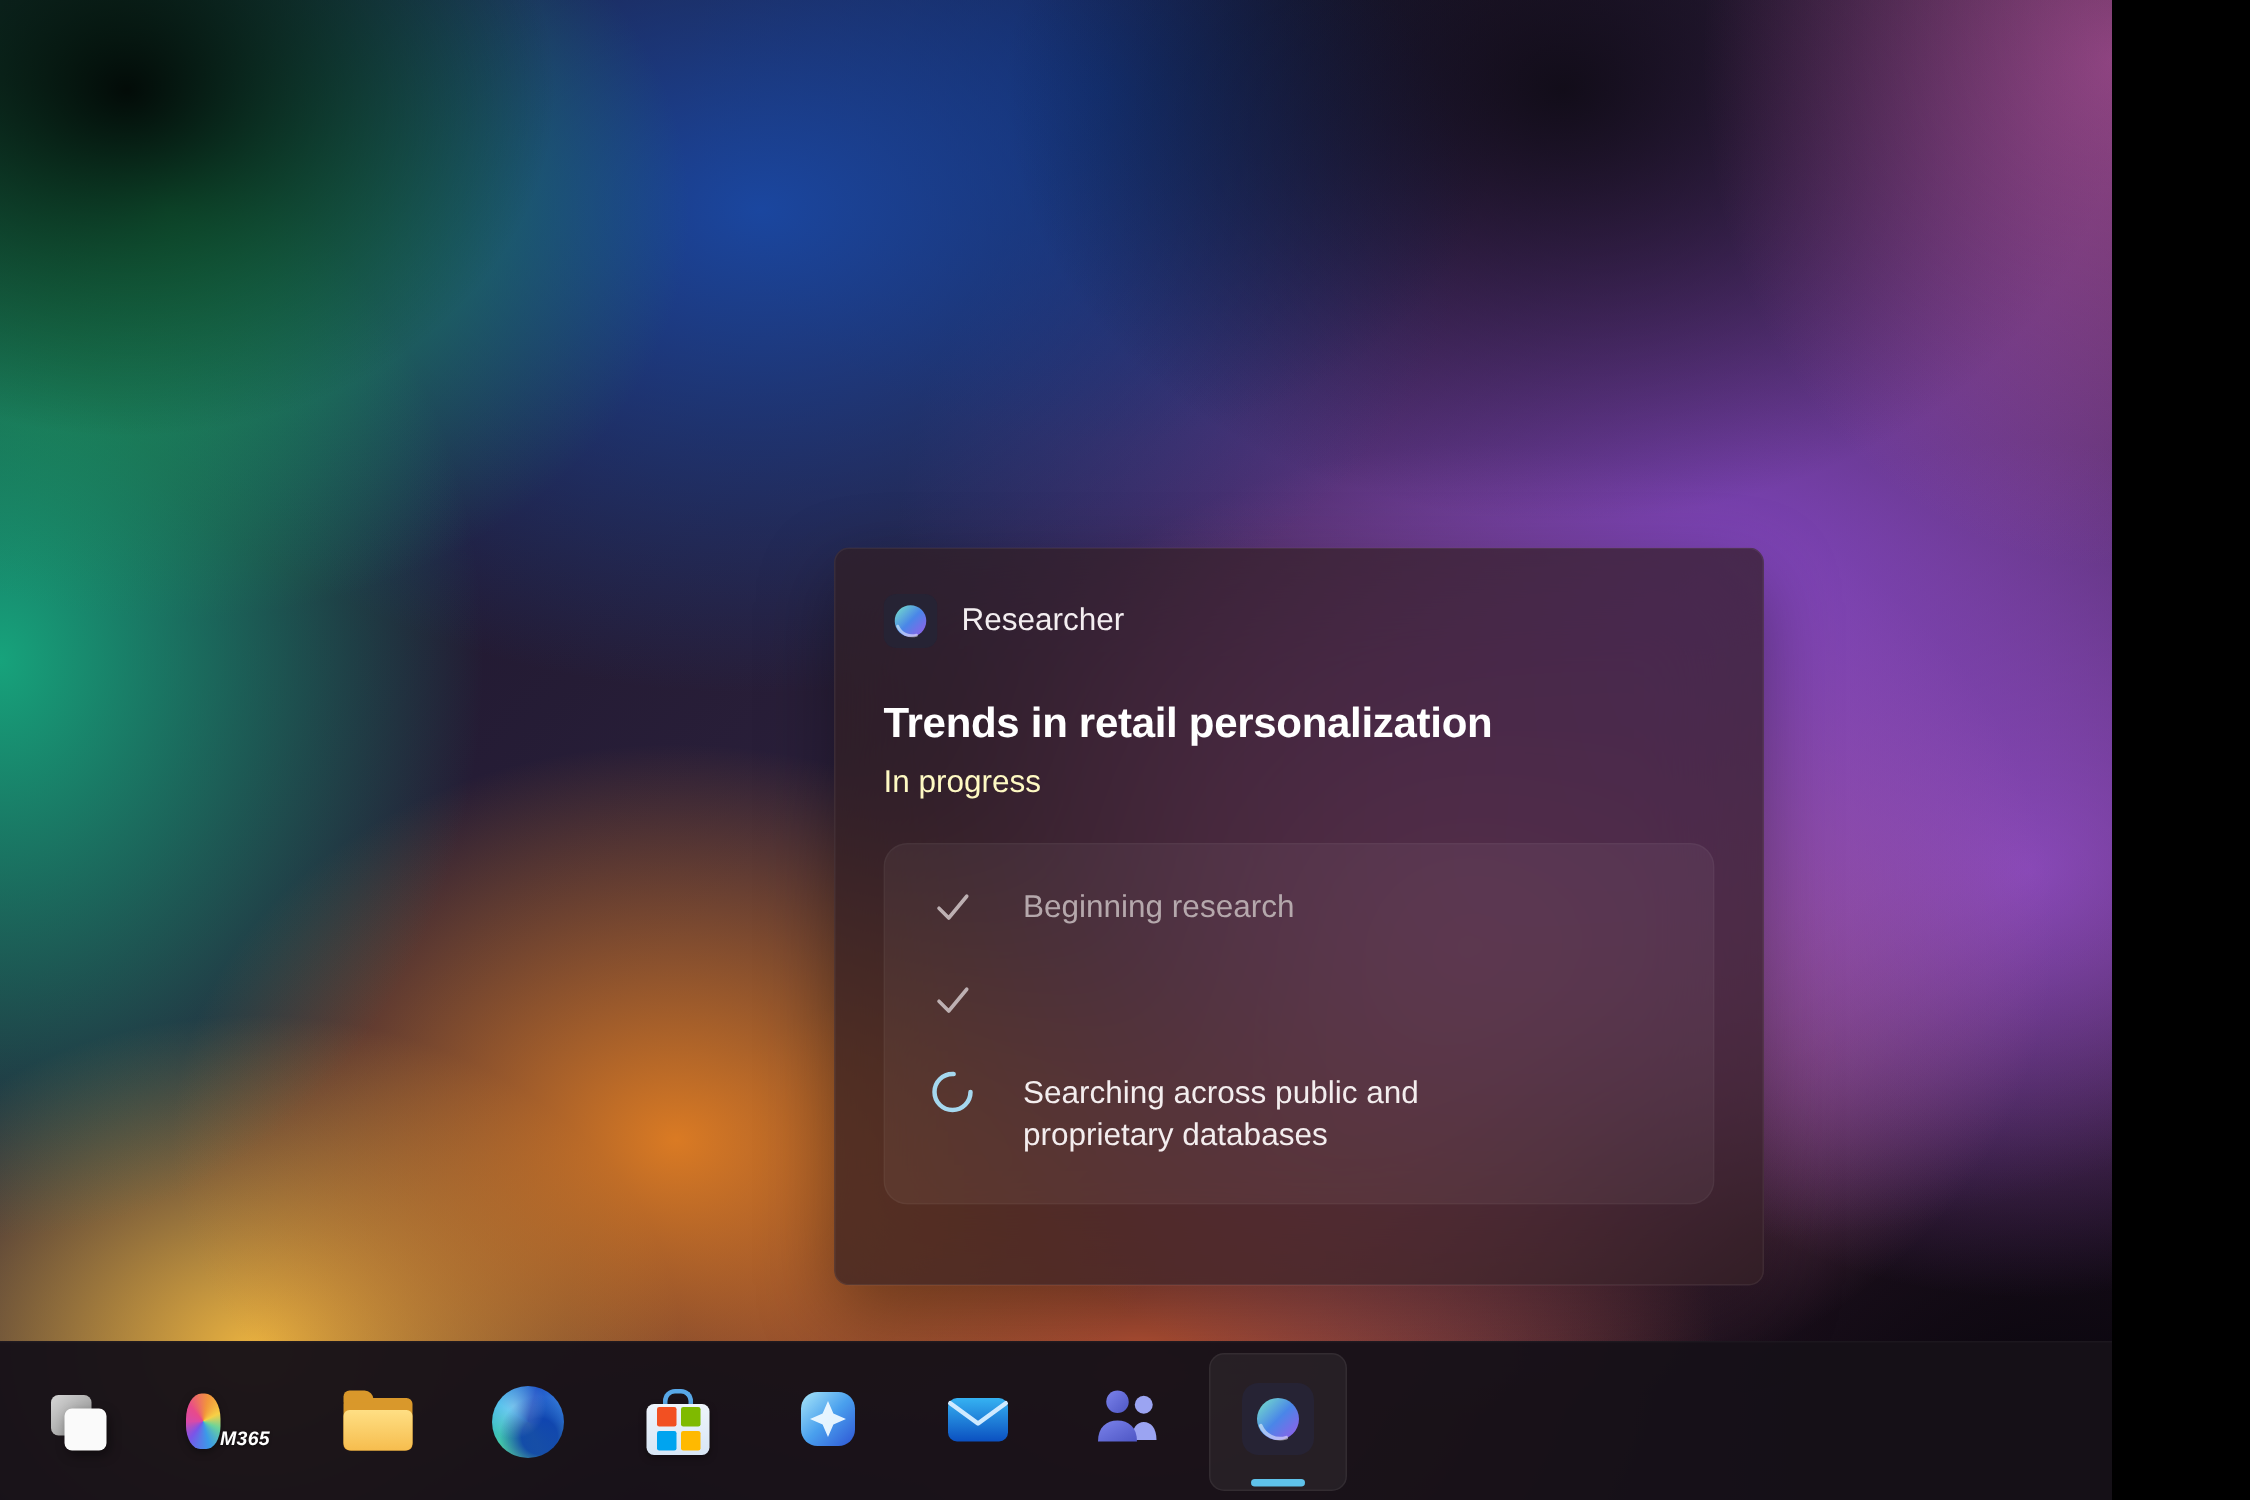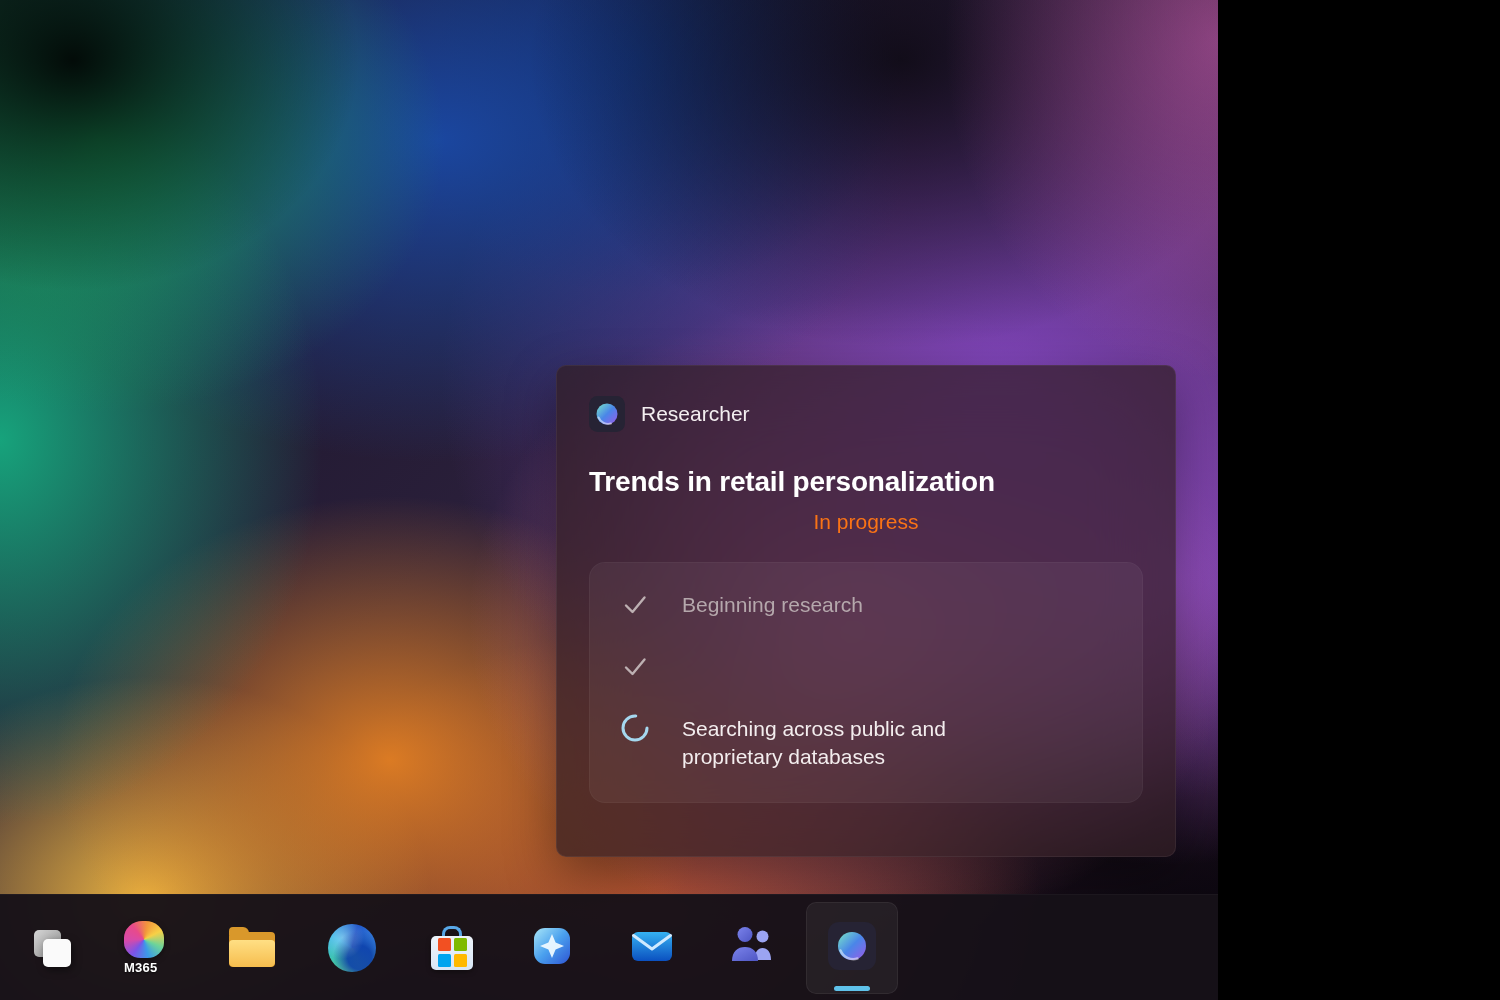--- a/index.html
+++ b/index.html
@@ -1,20 +1,20 @@
 <!DOCTYPE html>
 <html style="--accent: #5fc2ea; --spinner: #a5d8ef; --check: #bdb0b2; --ms-red: #f25022; --ms-green: #7fba00; --ms-blue: #00a4ef; --ms-yellow: #ffb900;"><head>
 <meta charset="utf-8">
 <style>
   html, body { margin: 0; padding: 0; background: #000; }
   * { box-sizing: border-box; }
 
   .screen {
     position: relative;
-    width: 1218px;
+    width: 1408px;
     height: 1000px;
     overflow: hidden;
     font-family: "Liberation Sans", sans-serif;
     color: #fff;
   }
 
   
   .wallpaper {
     position: absolute;
     inset: 0;
@@ -68,23 +68,22 @@
   .card-title {
     margin: 0 0 12px 0;
     font-size: 28px;
     font-weight: 700;
     letter-spacing: -0.2px;
     color: #ffffff;
   }
 
   .card-status {
     font-size: 21px;
-    color: #f97316;
+    color: #fef9c3;
     margin-bottom: 28px;
-    text-align: center;
   }
 
   .steps-panel {
     background: rgba(255,255,255,0.05);
     border: 1px solid rgba(255,255,255,0.035);
     border-radius: 16px;
     padding: 26px 30px 30px 30px;
   }
 
   .step {
@@ -167,21 +166,21 @@
     background: linear-gradient(135deg, #d6d6d6, #8d8d8d);
   }
   .desk-front {
     position: absolute; left: 13px; top: 13px; width: 28px; height: 28px;
     border-radius: 5px;
     background: #fafafa;
     box-shadow: 2px 3px 8px rgba(0,0,0,0.45);
   }
 
   
-  .icon-m365 { display: flex; flex-direction: column; align-items: flex-start; width: 56px; }
+  .icon-m365 { display: flex; flex-direction: row; align-items: flex-end; width: 56px; font-style: italic; }
   .m365-blob {
     width: 40px; height: 37px;
     border-radius: 46% 46% 42% 42%;
     background: conic-gradient(from 320deg,
       #e84a8a, #f2953c, #f7d046, #6cd49a, #3b9ae8, #7a54e8, #d84aa8, #e84a8a);
     box-shadow: 0 2px 6px rgba(0,0,0,0.4);
   }
   .m365-label {
     margin-top: 2px;
     font-size: 13px;

